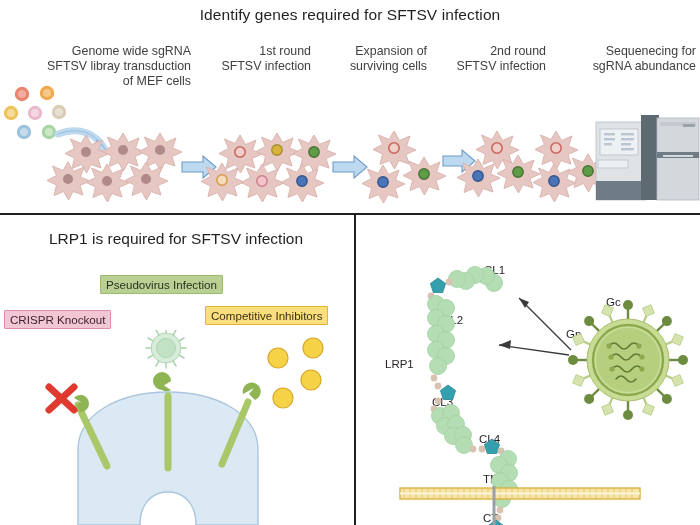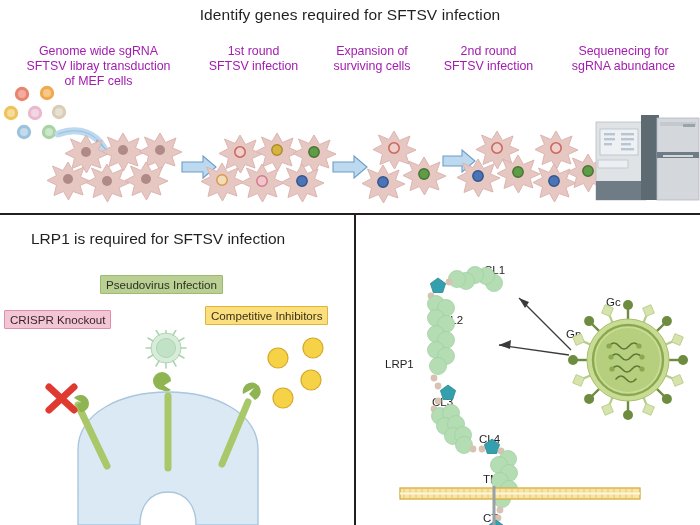--- a/index.html
+++ b/index.html
@@ -6,28 +6,28 @@
   body{width:700px;height:525px;overflow:hidden;
        font-family:"Liberation Sans",sans-serif;color:#231f20;}
   #fig{position:relative;width:700px;height:525px;background:#fff;padding-left:17px;}
 
   
   .abs{position:absolute;}
   .ctext{text-align:center;}
 
   
   #top-title{left:0;top:6px;width:700px;font-size:15.5px;color:#231f20;letter-spacing:.1px;}
-  .stage-label{font-size:12.4px;line-height:15px;color:#a21caf;text-align:center;}
+  .stage-label{font-size:12.4px;line-height:15px;color:#404040;text-align:right;}
 
   
   .divider-h{background:#231f20;}
   .divider-v{background:#231f20;}
 
   
-  .panel-title{font-size:15.5px;color:#231f20;margin-left:31px;}
+  .panel-title{font-size:15.5px;color:#231f20;text-align:center;}
 
   
   .callout{font-size:11.6px;padding:2px 5px;border-radius:1px;white-space:nowrap;line-height:13px;}
   .callout.pink{background:#f3c6d4;border:1.2px solid #de8fad;color:#3b2430;}
   .callout.green{background:#b9cf93;border:1.2px solid #9cbb6e;color:#2b3320;}
   .callout.yellow{background:#fbdf7e;border:1.2px solid #e0b534;color:#3b3118;}
   .vlabel{font-size:11.5px;color:#231f20;white-space:nowrap;}
 </style>
 </head>
 <body>

